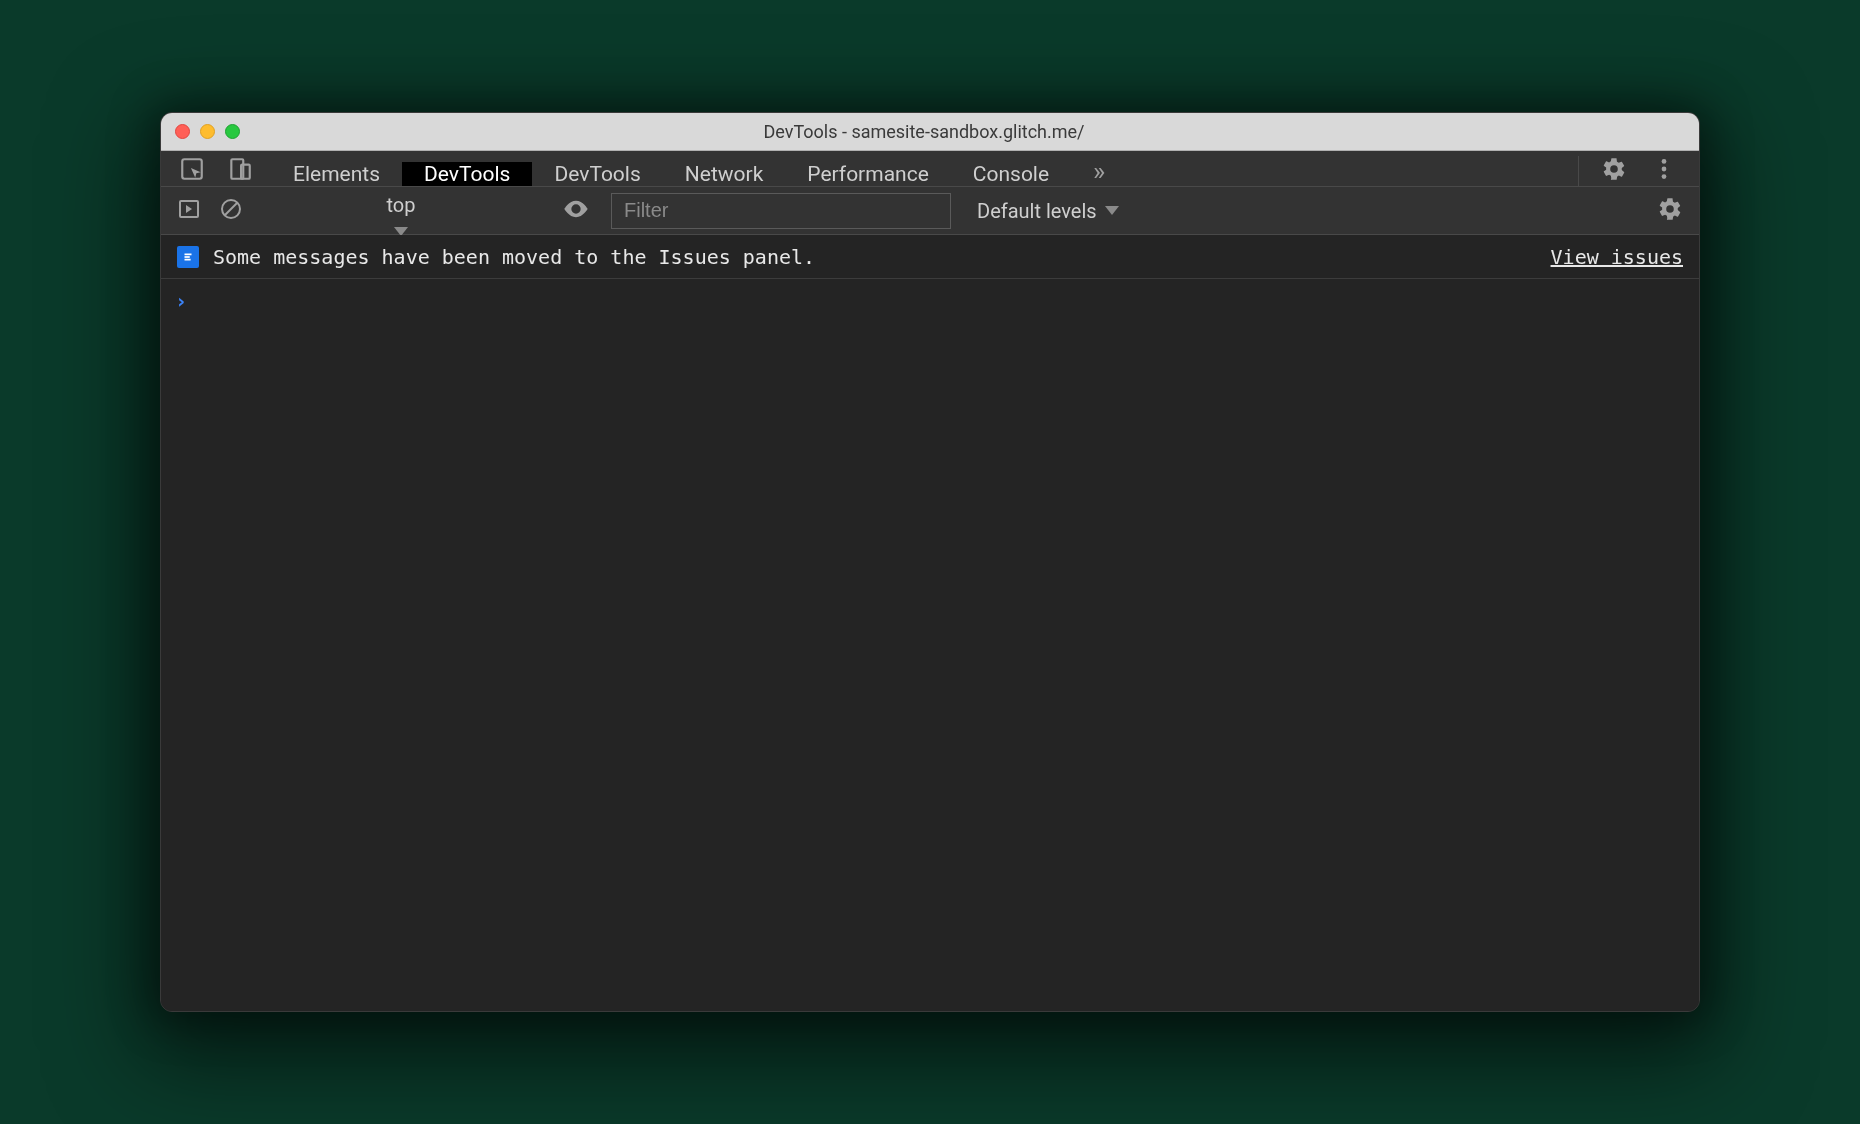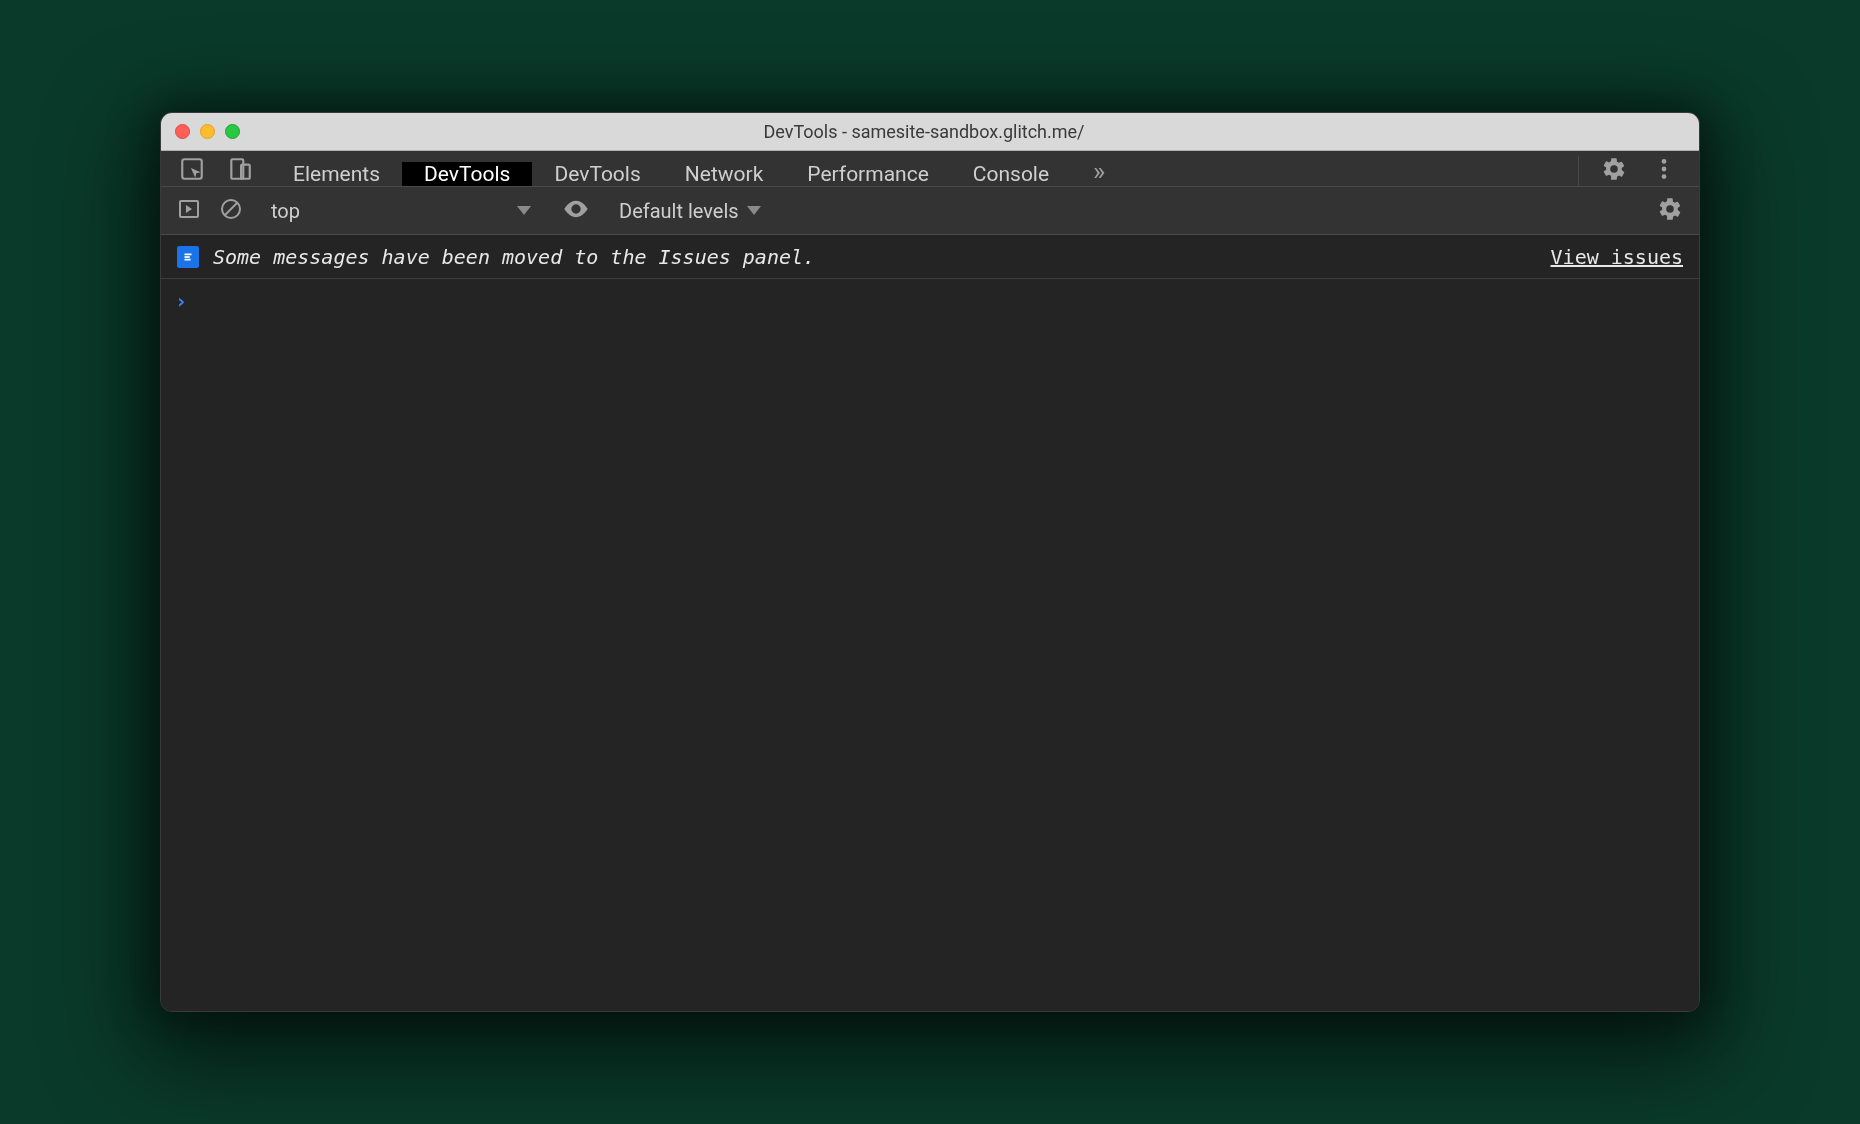--- a/index.html
+++ b/index.html
@@ -104,20 +104,21 @@
     display: flex;
     align-items: center;
     gap: 10px;
     padding: 0 10px;
     height: 36px;
     color: #cfcfcf;
     font-size: 20px;
     cursor: pointer;
     min-width: 280px;
     justify-content: space-between;
+    flex-direction: column;
   }
   .eye-wrap { width: 34px; display:flex; justify-content:center;}
   .filter-input {
     width: 340px;
     height: 36px;
     background: #333333;
     border: 1px solid #5a5a5a;
     color: #cfcfcf;
     font-size: 20px;
     padding: 0 12px;
@@ -150,21 +151,20 @@
     width: 22px; height: 22px;
     background: #1a73e8;
     border-radius: 2px;
     display:flex;align-items:center;justify-content:center;
     flex-shrink:0;
   }
   .info-text {
     color: #e8e8e8;
     font-size: 20px;
     flex: 1;
-    font-style: italic;
   }
   .info-link {
     color: #e8e8e8;
     font-size: 20px;
     text-decoration: underline;
     cursor: pointer;
     margin-left: 24px;
   }
   
   .console-body {
@@ -266,20 +266,21 @@
       <span>top</span>
       <span class="tri"></span>
     </div>
     <div class="eye-wrap">
       <span>
         <svg viewBox="0 0 24 24" style="width:28px;height:28px;fill:#a0a0a0">
             <path d="M12 5C6 5 2 12 2 12s4 7 10 7 10-7 10-7-4-7-10-7Zm0 11a4 4 0 1 1 4-4 4 4 0 0 1-4 4Z"></path>
           </svg>
       </span>
     </div>
+    <input class="filter-input" placeholder="Filter" style="">
     <div class="levels-select">
       <span>Default levels</span>
       <span class="tri"></span>
     </div>
     <div class="toolbar-spacer"></div>
     <span>
       <svg class="gear-icon" viewBox="0 0 24 24">
           <path fill="#a0a0a0" d="M19.14 12.94a7 7 0 0 0 .05-.94 7 7 0 0 0-.05-.94l2.03-1.58a.5.5 0 0 0 .12-.64l-1.92-3.32a.5.5 0 0 0-.6-.22l-2.39.96a7 7 0 0 0-1.62-.94l-.36-2.54A.5.5 0 0 0 14 2h-4a.5.5 0 0 0-.49.42l-.36 2.54a7 7 0 0 0-1.62.94l-2.39-.96a.5.5 0 0 0-.6.22L2.62 8.48a.5.5 0 0 0 .12.64l2.03 1.58a7 7 0 0 0-.05.94 7 7 0 0 0 .05.94l-2.03 1.58a.5.5 0 0 0-.12.64l1.92 3.32a.5.5 0 0 0 .6.22l2.39-.96a7 7 0 0 0 1.62.94l.36 2.54A.5.5 0 0 0 10 22h4a.5.5 0 0 0 .49-.42l.36-2.54a7 7 0 0 0 1.62-.94l2.39.96a.5.5 0 0 0 .6-.22l1.92-3.32a.5.5 0 0 0-.12-.64ZM12 15.5A3.5 3.5 0 1 1 15.5 12 3.5 3.5 0 0 1 12 15.5Z"></path>
         </svg>
     </span>

